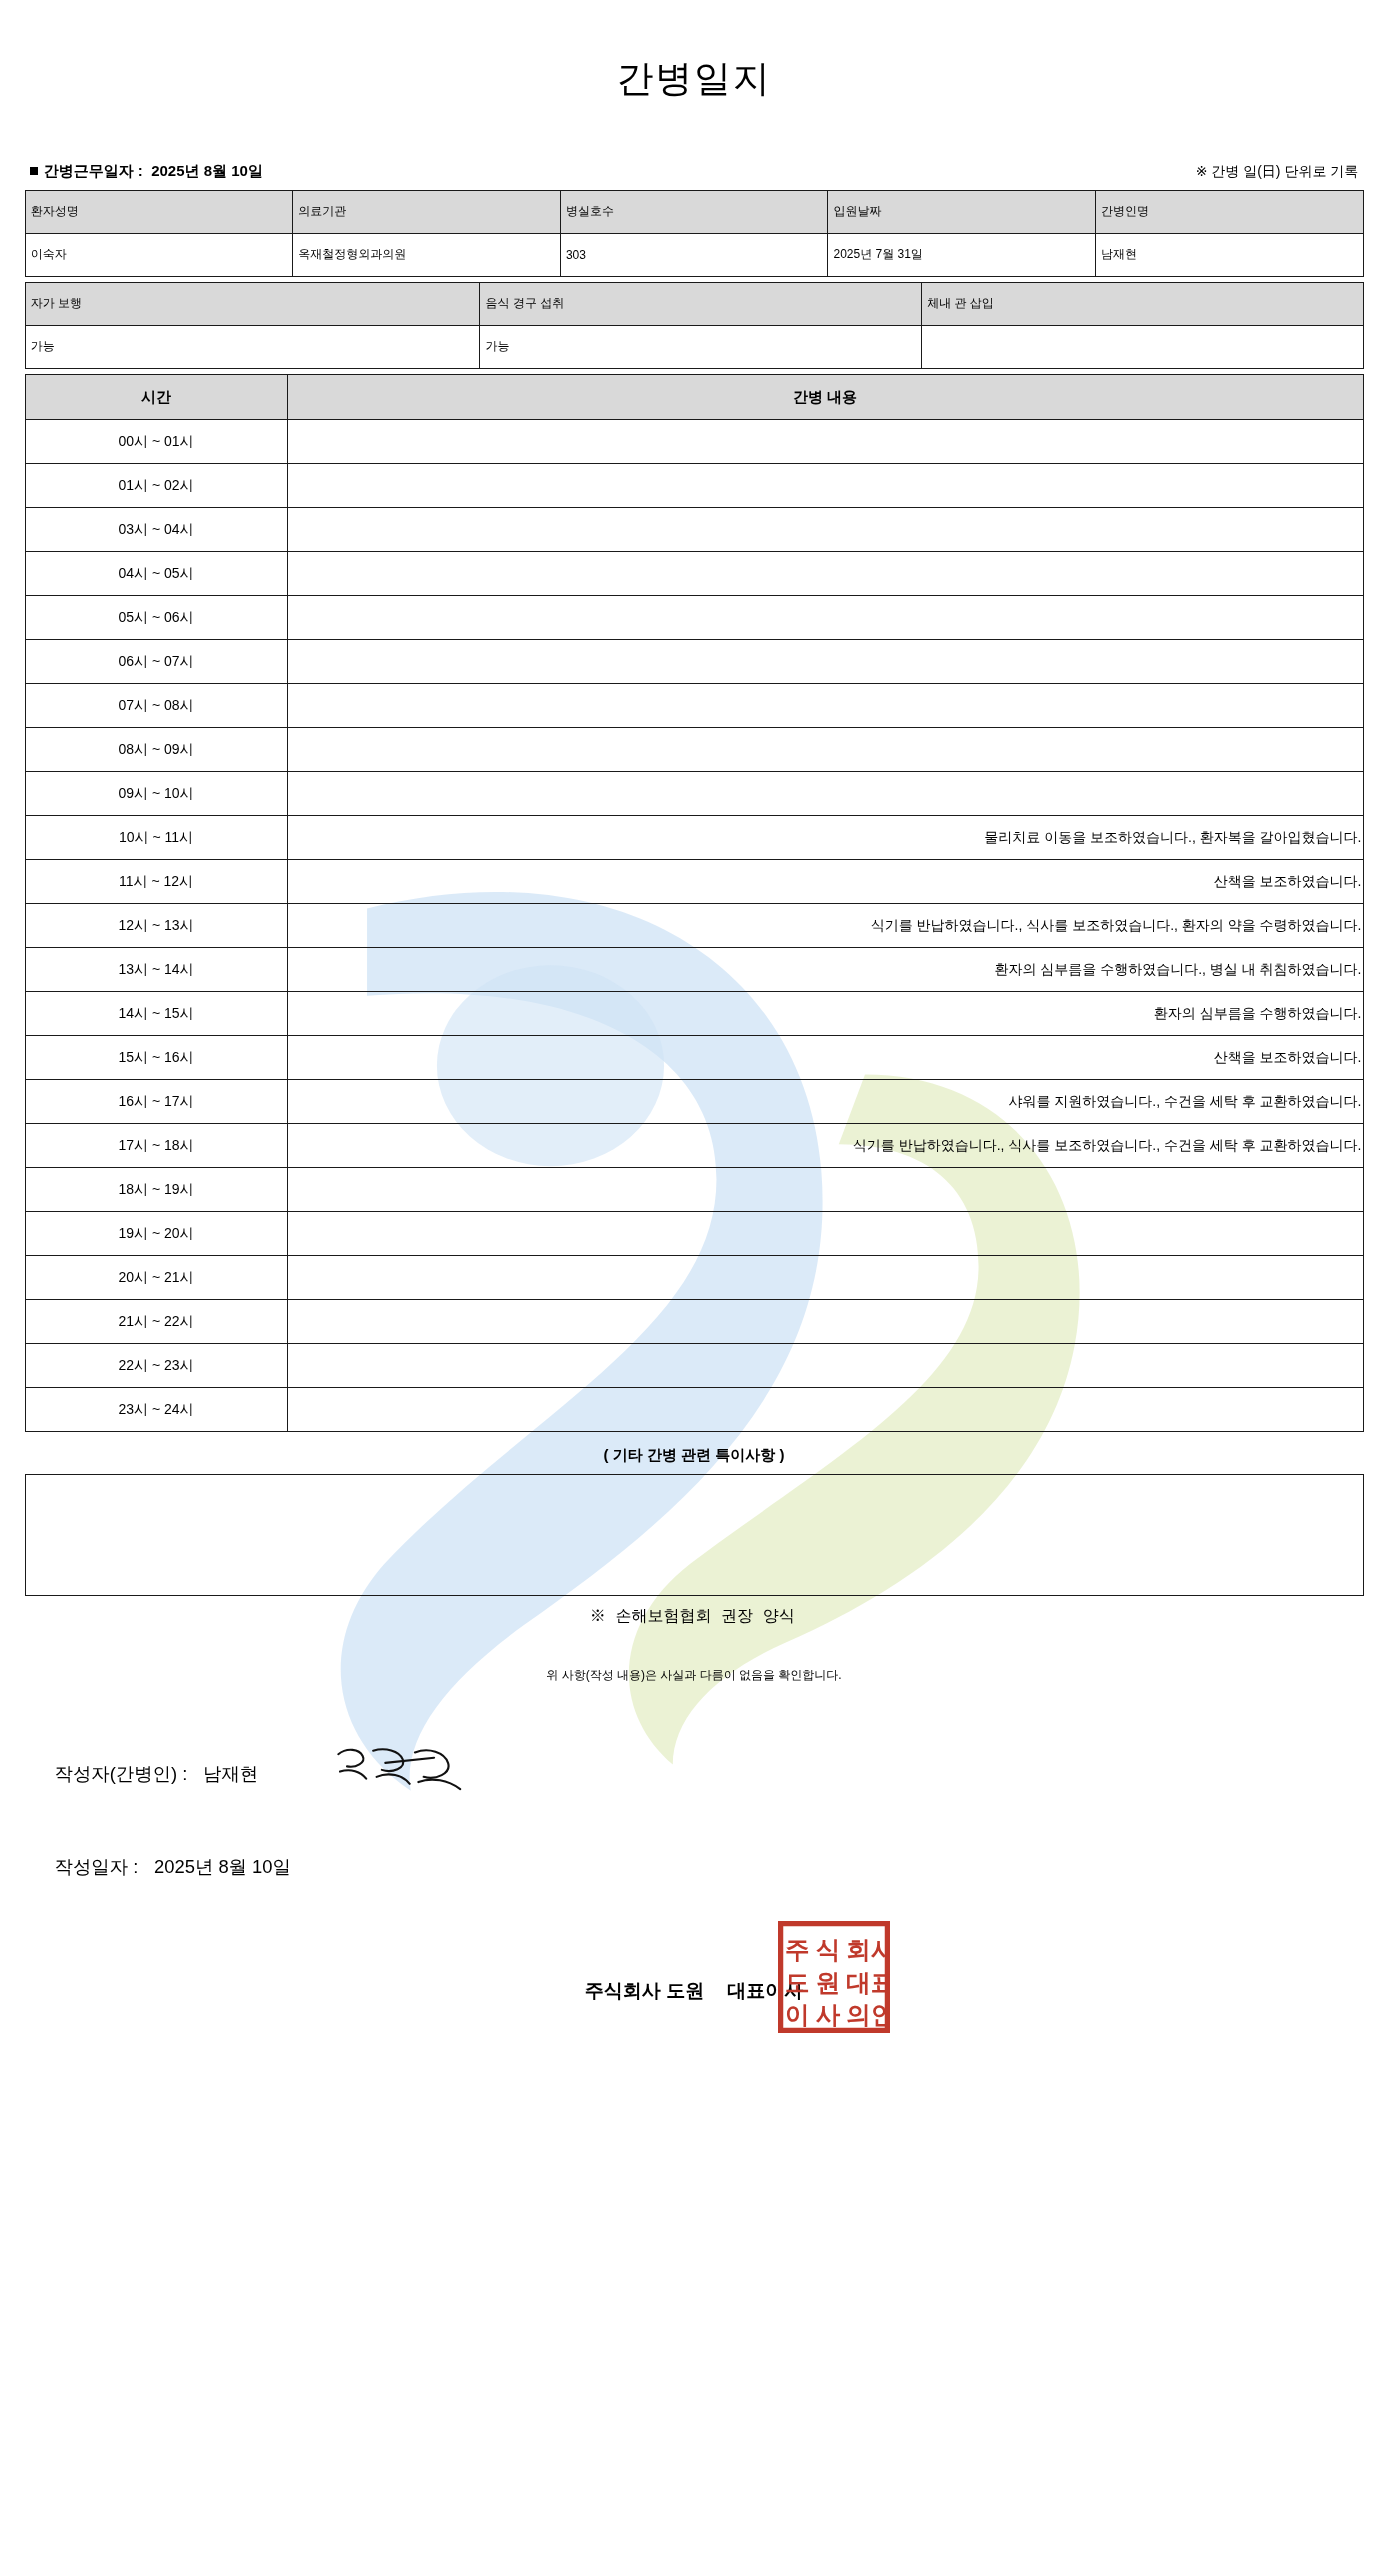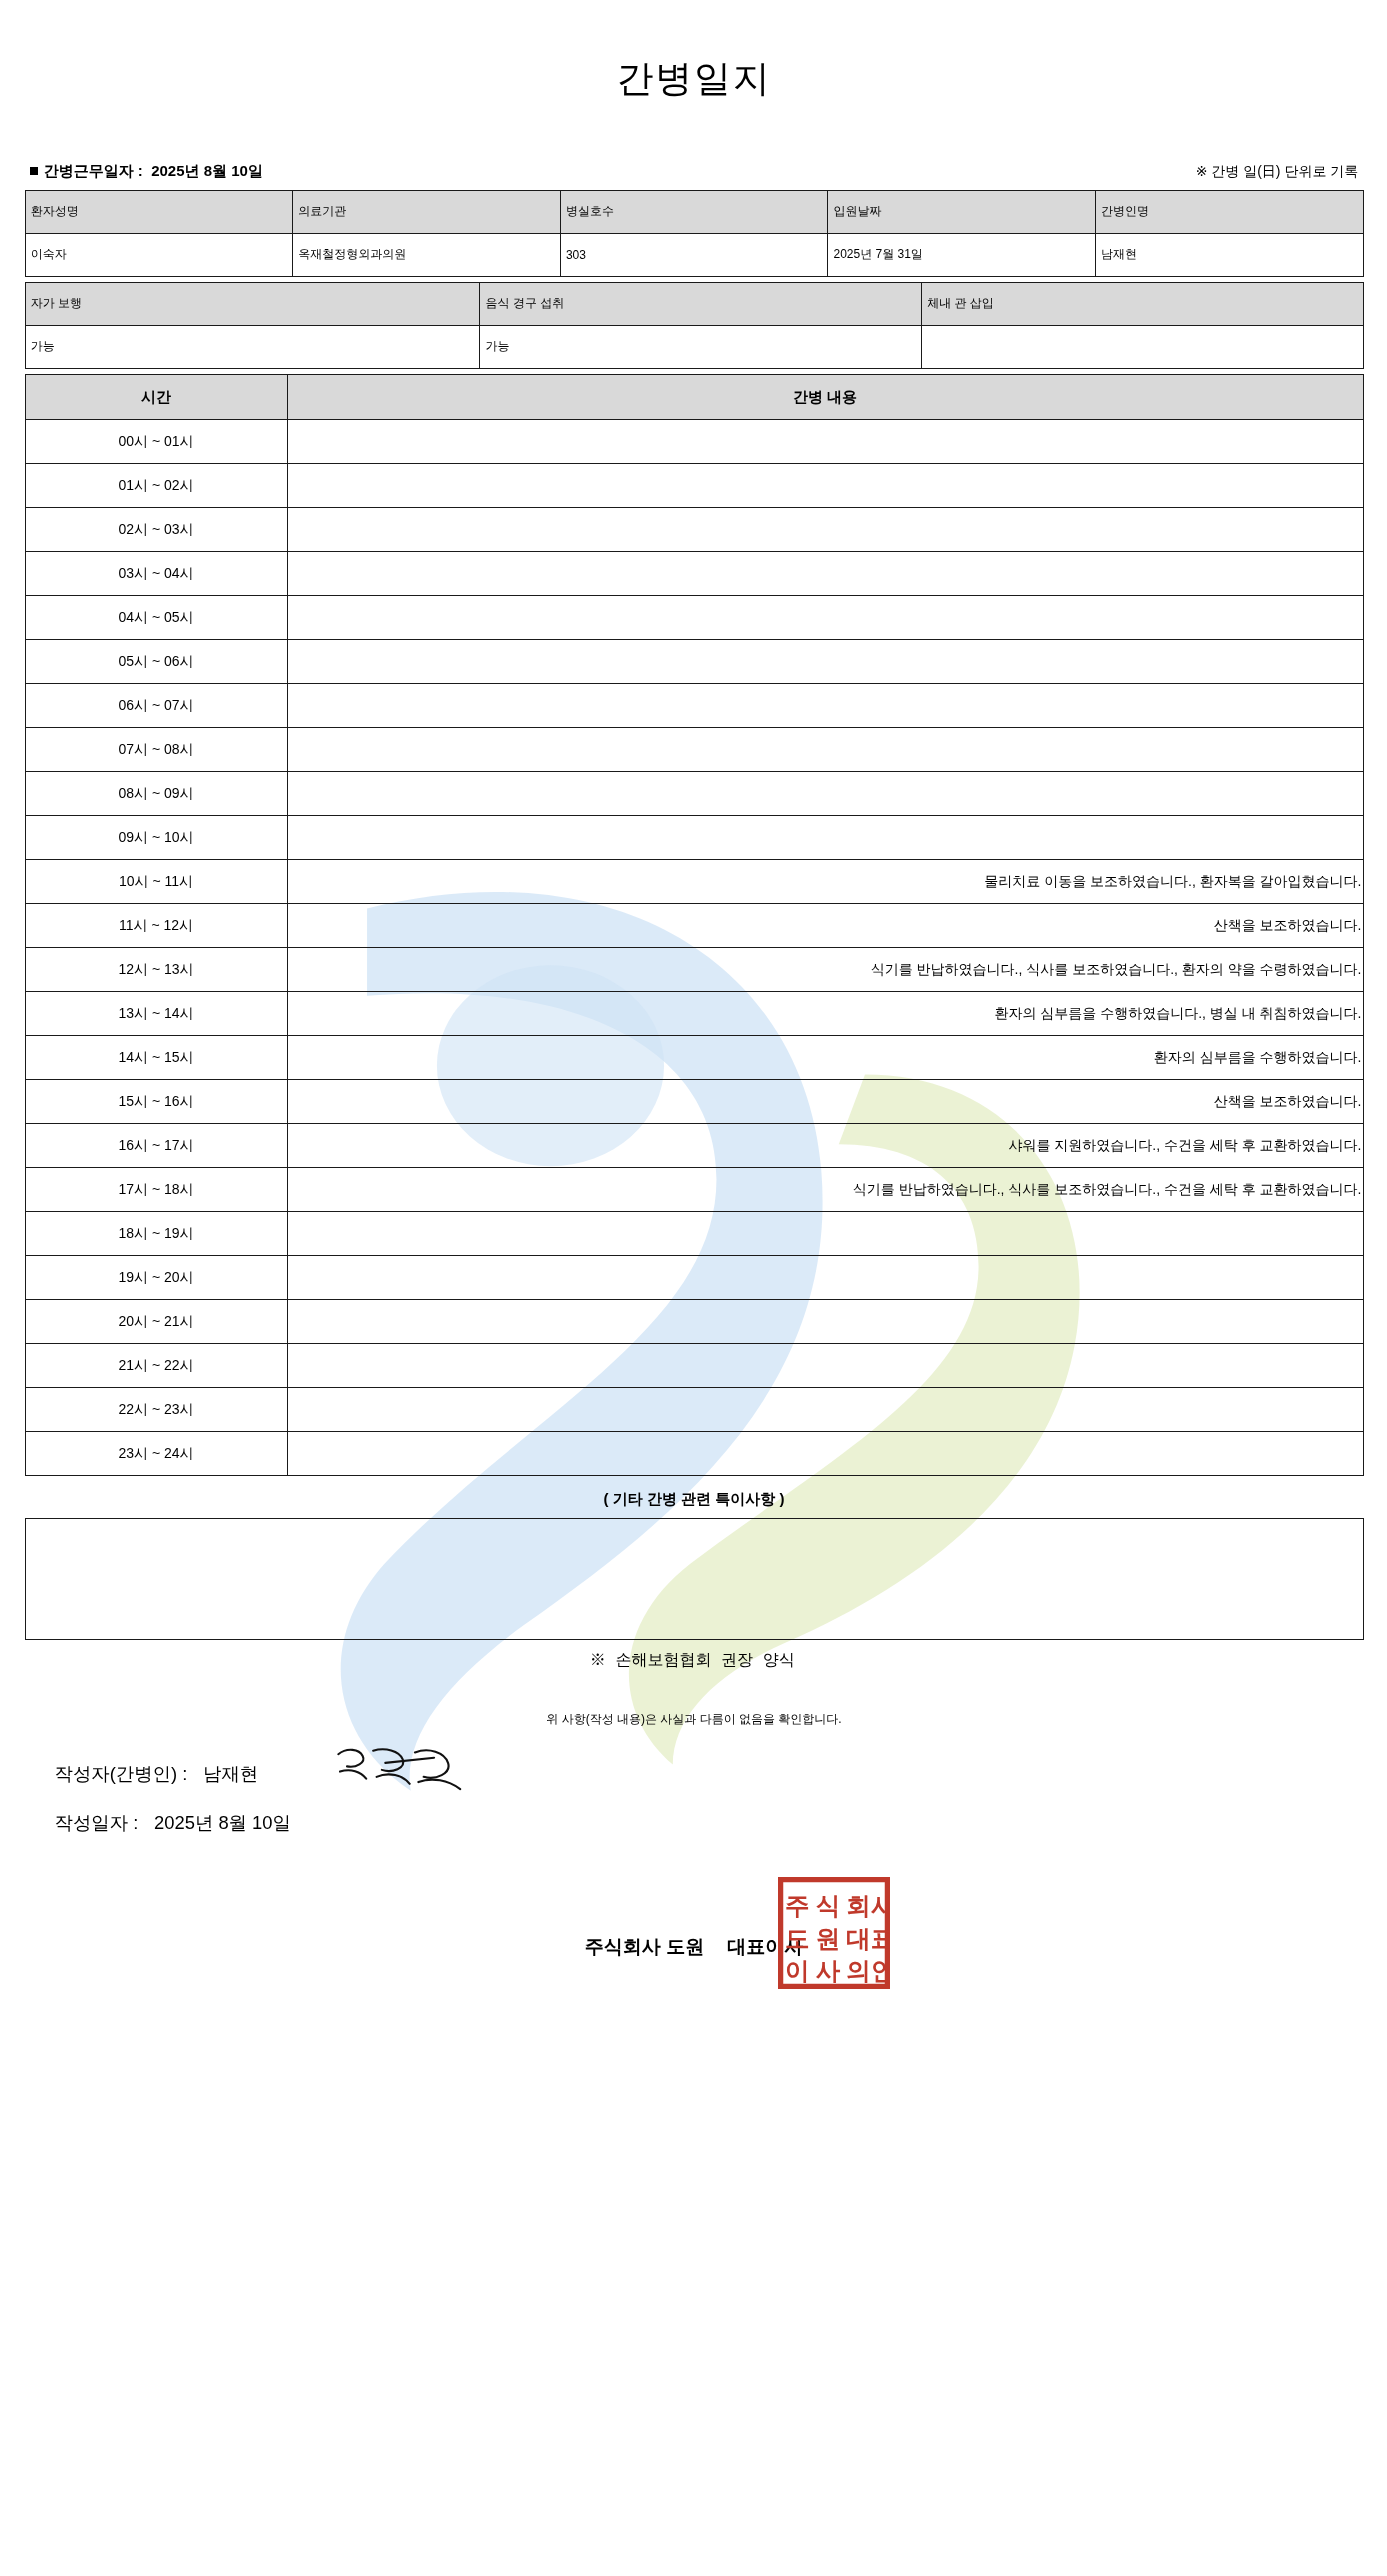--- a/index.html
+++ b/index.html
@@ -137,20 +137,21 @@
     font-size: 12px;
     font-weight: normal;
     padding: 40px 0 33px 0;
   }
 
   .sign-line {
     font-size: 18.4px;
     padding: 0 0 23px 30px;
     position: relative;
     height: 26px;
+    margin-top: 44px;
   }
   .sign-label { }
   .sign-value { margin-left: 15.7px; }
   .signature-img {
     position: absolute;
     left: 306px;
     top: -19px;
     width: 140px;
     height: 54px;
   }
@@ -252,24 +253,20 @@
           <th>간병 내용</th>
         </tr>
       </thead>
       <tbody>
         <tr>
             <td class="time-cell">00시 ~ 01시</td>
             <td class="note-cell"></td>
           </tr>
         <tr>
             <td class="time-cell">01시 ~ 02시</td>
-            <td class="note-cell"></td>
-          </tr>
-        <tr>
-            <td class="time-cell">02시 ~ 03시</td>
             <td class="note-cell"></td>
           </tr>
         <tr>
             <td class="time-cell">03시 ~ 04시</td>
             <td class="note-cell"></td>
           </tr>
         <tr>
             <td class="time-cell">04시 ~ 05시</td>
             <td class="note-cell"></td>
           </tr>

